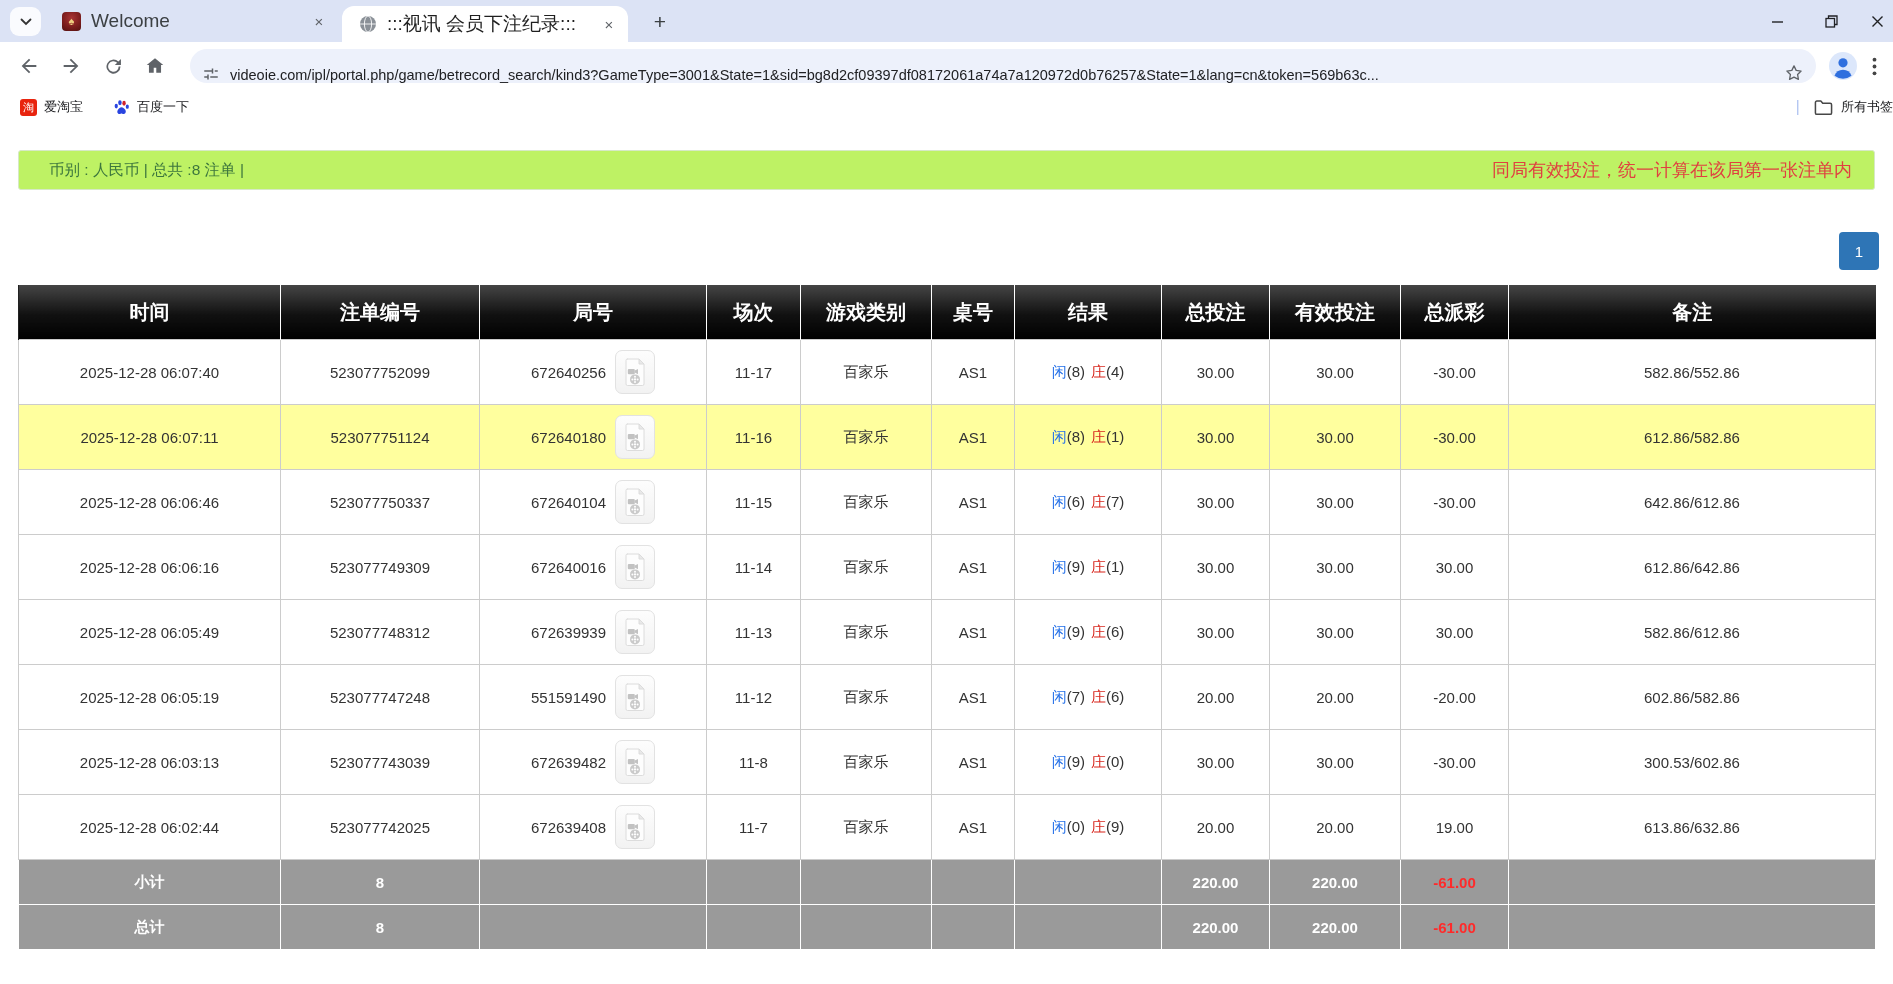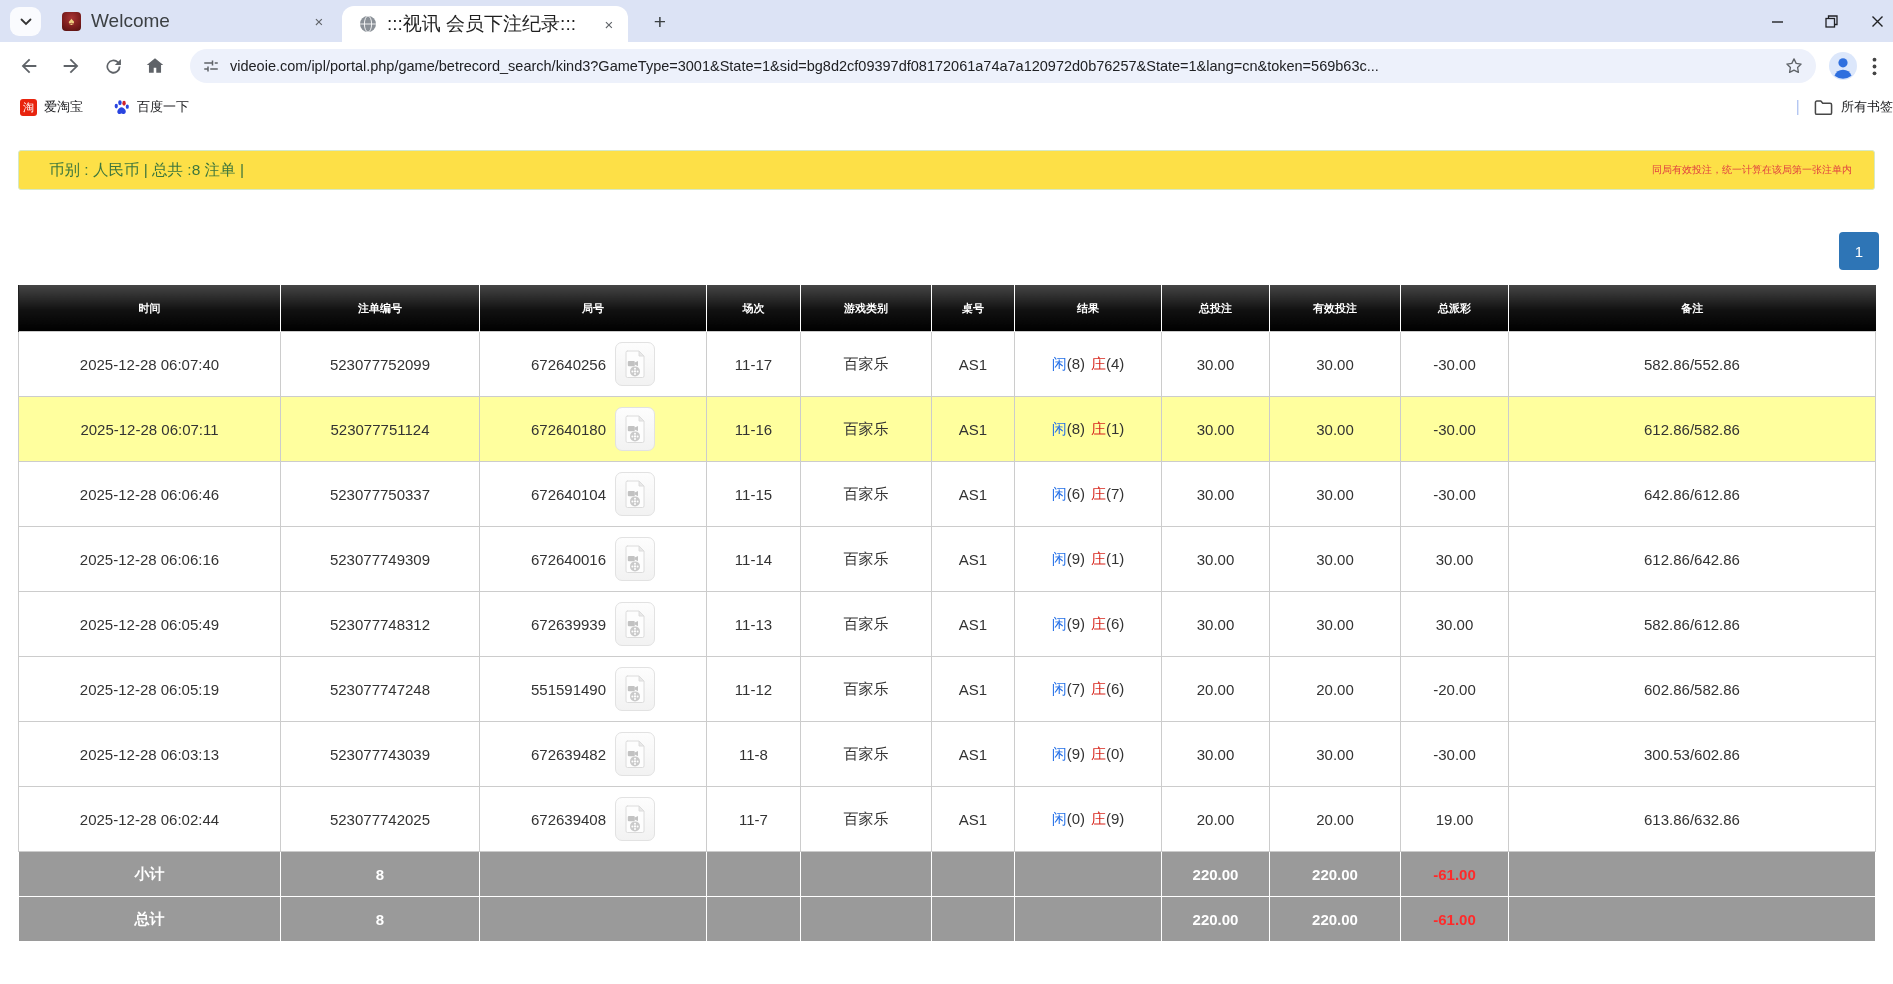--- a/index.html
+++ b/index.html
@@ -27,47 +27,47 @@
   .winctl{position:absolute;top:0;height:42px;display:flex;align-items:center;justify-content:center;cursor:pointer;}
   .winctl.min{left:1755px;width:44px;}
   .winctl.max{left:1809px;width:44px;}
   .winctl.cls{left:1861px;width:32px;}
   
   .toolbar{position:absolute;left:0;top:42px;width:100%;height:48px;background:#fff;
     display:flex;align-items:center;box-sizing:border-box;padding:0 16px;}
   .navbtn{width:26px;height:26px;margin-right:16px;display:flex;align-items:center;justify-content:center;
     flex:0 0 auto;cursor:pointer;}
   .omnibox{flex:1;height:34px;margin:0 12px 0 6px;background:#edf1fb;border-radius:17px;
-    display:flex;align-items:center;box-sizing:border-box;padding:0 12px;min-width:0;}
+    display:flex;align-items:flex-end;box-sizing:border-box;padding:0 12px;min-width:0;}
   .urltext{flex:1;font-size:14.5px;color:#202124;white-space:nowrap;overflow:hidden;margin-left:10px;min-width:0;}
   .starbtn{flex:0 0 auto;margin-left:8px;cursor:pointer;display:flex;align-items:center;}
   .avatar{flex:0 0 auto;margin-right:14px;cursor:pointer;display:flex;align-items:center;}
   .menudots{flex:0 0 auto;cursor:pointer;display:flex;align-items:center;}
   
   .bookbar{position:absolute;left:0;top:90px;width:100%;height:34px;background:#fff;
     display:flex;align-items:center;box-sizing:border-box;padding-left:20px;}
   .bkitem{display:flex;align-items:center;margin-right:30px;cursor:pointer;}
   .bkitem .bklabel{font-size:13px;color:#202124;margin-left:7px;}
   .bkico-tb{width:17px;height:17px;border-radius:3px;background:#e8240e;color:#fff;font-size:11px;
     display:flex;align-items:center;justify-content:center;line-height:1;}
   .bkright{position:absolute;right:0;top:0;height:34px;display:flex;align-items:center;}
   .bksep{color:#b5c7f2;font-size:17px;margin-right:14px;}
   .bkfolder{margin-right:8px;display:flex;align-items:center;}
   .bkright .bklabel{font-size:13px;color:#202124;white-space:nowrap;}
   
   .content{position:absolute;left:0;top:124px;width:100%;height:860px;background:#fff;}
-  .alert{position:absolute;left:18px;right:18px;top:26px;height:40px;background:#fde047;
+  .alert{position:absolute;left:18px;right:18px;top:26px;height:40px;background:#bef264;
     border:1px solid #d6e9c6;border-radius:3px;box-sizing:border-box;}
   .alert-left{position:absolute;left:30px;top:0;line-height:38px;font-size:15.5px;color:#3c763d;}
-  .alert-right{position:absolute;right:22px;top:0;line-height:38px;font-size:10px;color:#e04040;}
+  .alert-right{position:absolute;right:22px;top:0;line-height:38px;font-size:18px;color:#e04040;}
   .pagebtn{position:absolute;right:14px;top:108px;width:40px;height:38px;background:#2e75b6;border-radius:4px;
     color:#fff;font-size:15px;display:flex;align-items:center;justify-content:center;cursor:pointer;}
   table.bet{position:absolute;left:18px;top:161px;width:1857px;border-collapse:collapse;table-layout:fixed;}
-  table.bet th{height:46px;background:linear-gradient(#454545 0%,#111 55%,#000 100%);
-    color:#fff;font-size:11px;font-weight:bold;text-align:center;border-left:1px solid #fff;padding:0;}
+  table.bet th{height:38px;background:linear-gradient(#454545 0%,#111 55%,#000 100%);
+    color:#fff;font-size:20px;font-weight:bold;text-align:center;border-left:1px solid #fff;padding:8px;}
   table.bet th:first-child{border-left:1px solid #222;}
   table.bet td{height:64px;text-align:center;vertical-align:middle;font-size:15px;color:#333;
     border:1px solid #ccc;background:#fff;padding:0 4px;overflow:hidden;}
   tr.hl td{background:#ffff9e;}
   td.blue{color:#2470e8;}
   td.neg{color:#f01414;}
   .pl{color:#2470e8;}
   .bl{color:#d8281f;margin-left:6px;}
   .dark{color:#333;}
   .roundwrap{display:flex;align-items:center;justify-content:center;gap:9px;}

